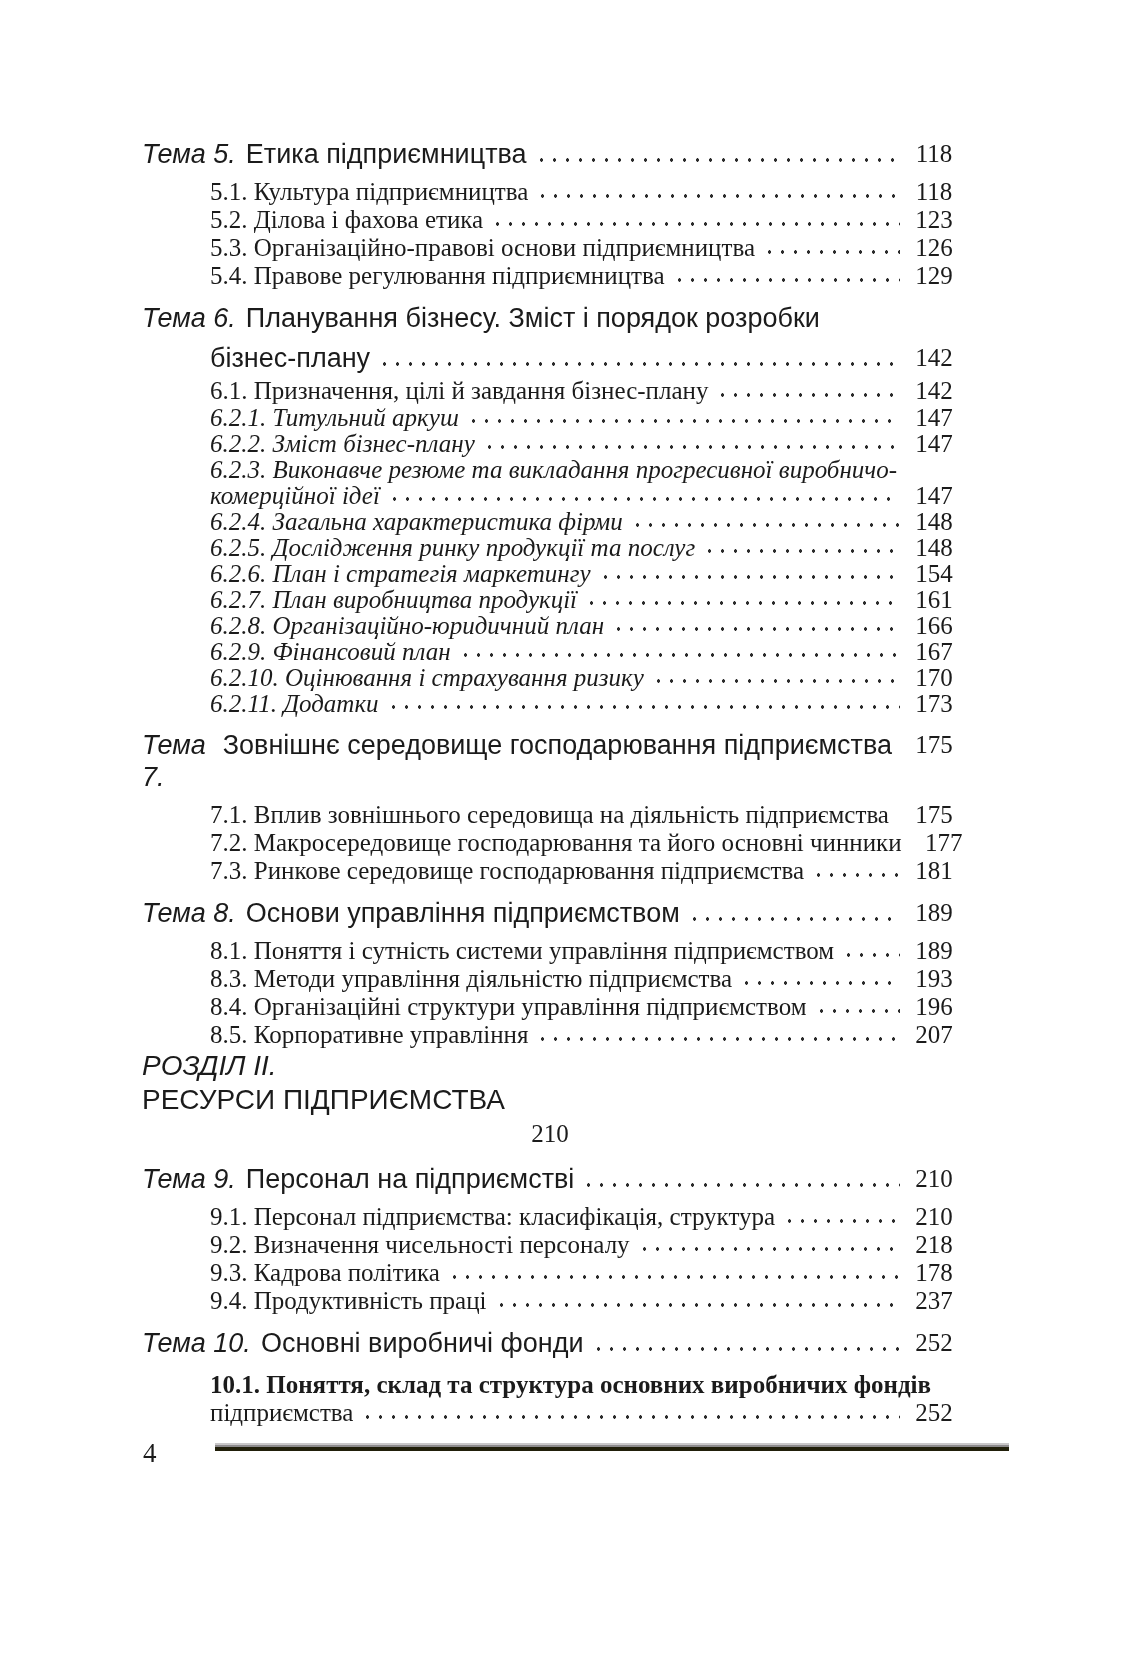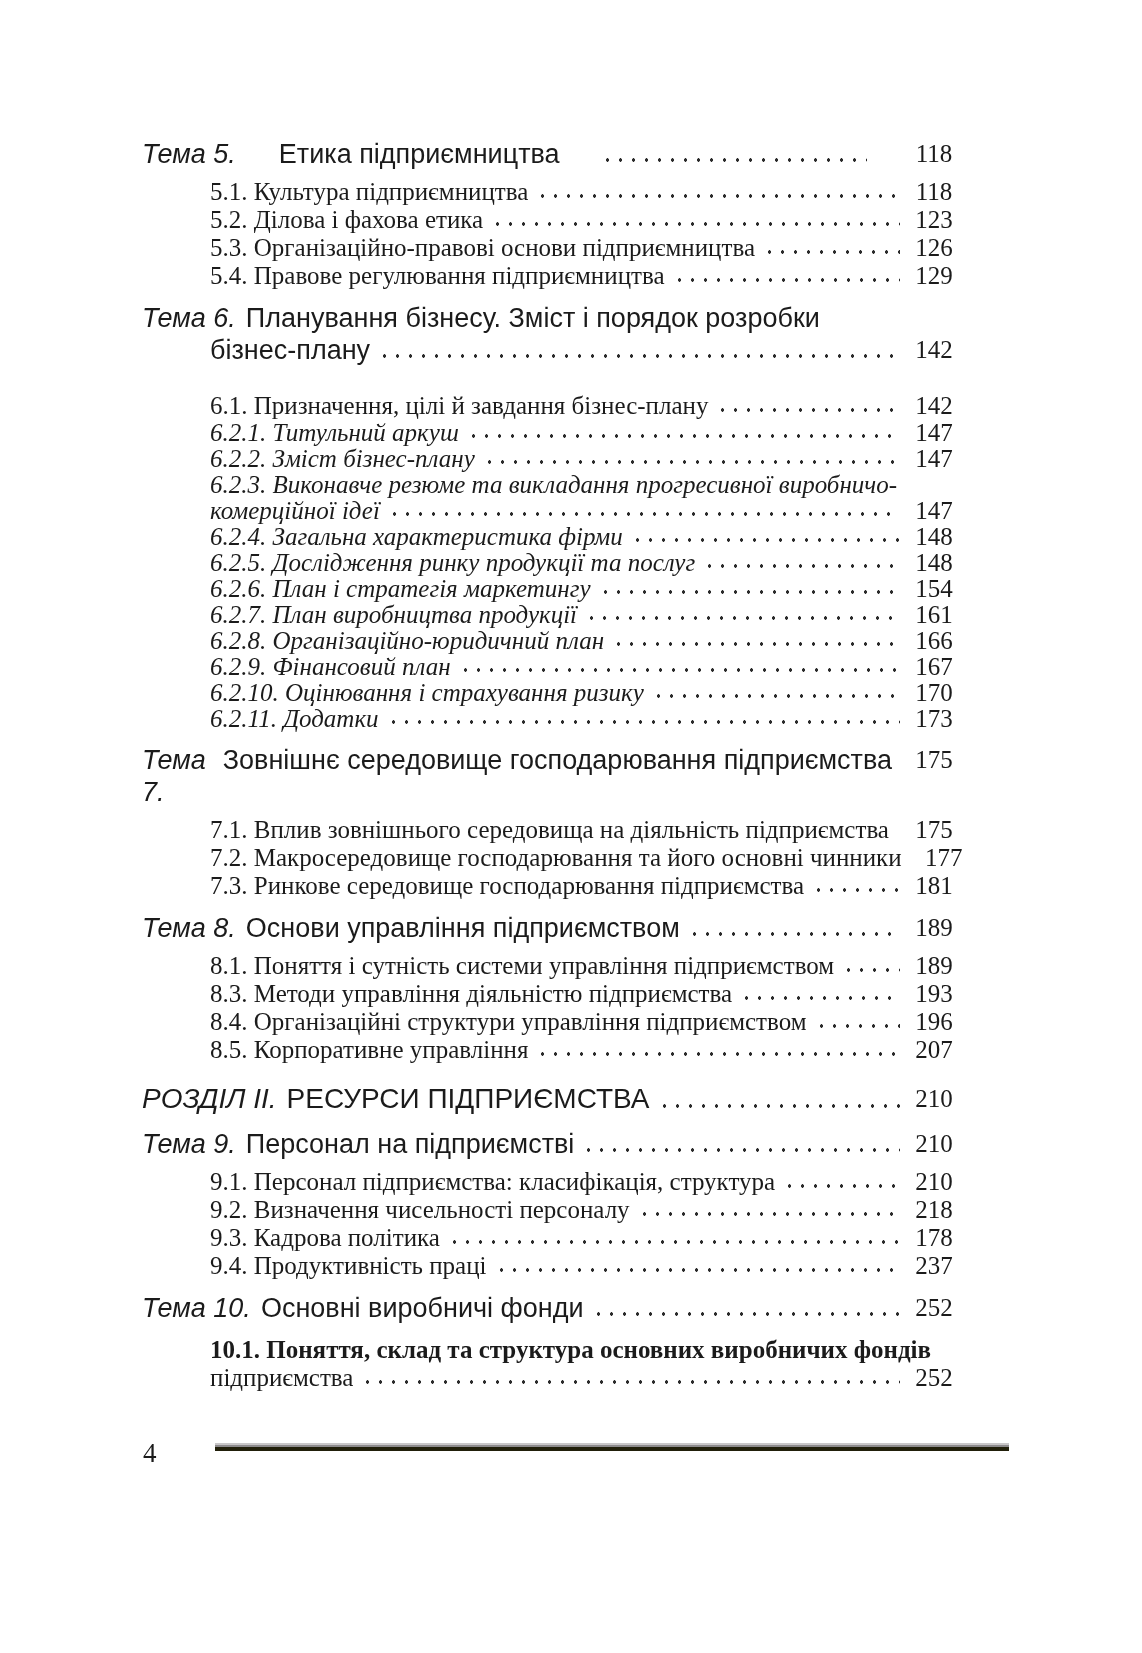--- a/index.html
+++ b/index.html
@@ -33,47 +33,47 @@
     min-width:48px;
     text-align:center;
     font-family:"Liberation Serif", serif;
     font-size:25px;
   }
   .row.theme{
     font-family:"Liberation Sans", sans-serif;
     font-size:27px;line-height:32px;
     margin-top:12px;margin-bottom:8px;
   }
-  .row.theme.nopage{margin-bottom:0;}
+  .row.theme.nopage{margin-bottom:8px;}
   .row.theme-cont{
     font-family:"Liberation Sans", sans-serif;
     font-size:27px;line-height:32px;
-    padding-left:68px;margin-bottom:26px;
+    padding-left:68px;margin-bottom:3px;
   }
   .row.chapter{
     font-family:"Liberation Sans", sans-serif;
     font-size:28px;line-height:34px;
-    margin-top:18px;margin-bottom:8px;
+    margin-bottom:8px;flex-direction:column;
   }
   .row.theme .pg,.row.theme-cont .pg,.row.chapter .pg{font-size:25px;line-height:inherit;}
   .prefix{font-style:italic;margin-right:10px;}
   .row.sub{
     font-family:"Liberation Serif", serif;
     font-size:25px;line-height:28px;
     padding-left:68px;
   }
   .row.subi{
     font-family:"Liberation Serif", serif;
     font-style:italic;
     font-size:25px;line-height:26px;
     padding-left:68px;
   }
   .row.subi .pg{font-style:normal;}
   .row.gap{margin-top:12px;font-weight:bold;}
-  .row:first-child{margin-top:0;gap:33px;}
+  .row:first-child{margin-top:0;}
   .footer-num{
     position:absolute;left:143px;top:1438px;
     font-family:"Liberation Serif", serif;
     font-size:27px;
   }
   .footer-rule{
     position:absolute;left:215px;top:1443px;width:794px;height:8px;
     background:linear-gradient(to bottom,#c9c7c9 0 2px,#8d8b8d 2px 4px,#211f0a 4px 8px);
   }
 </style>

